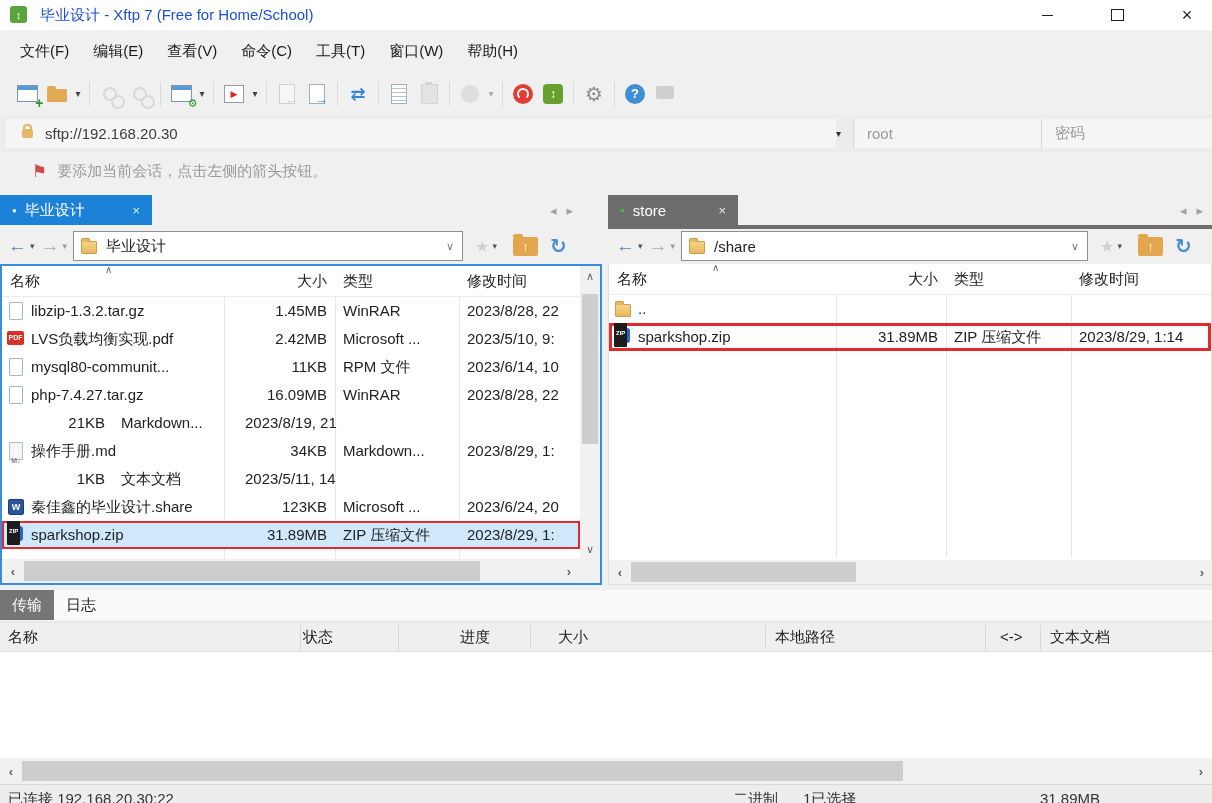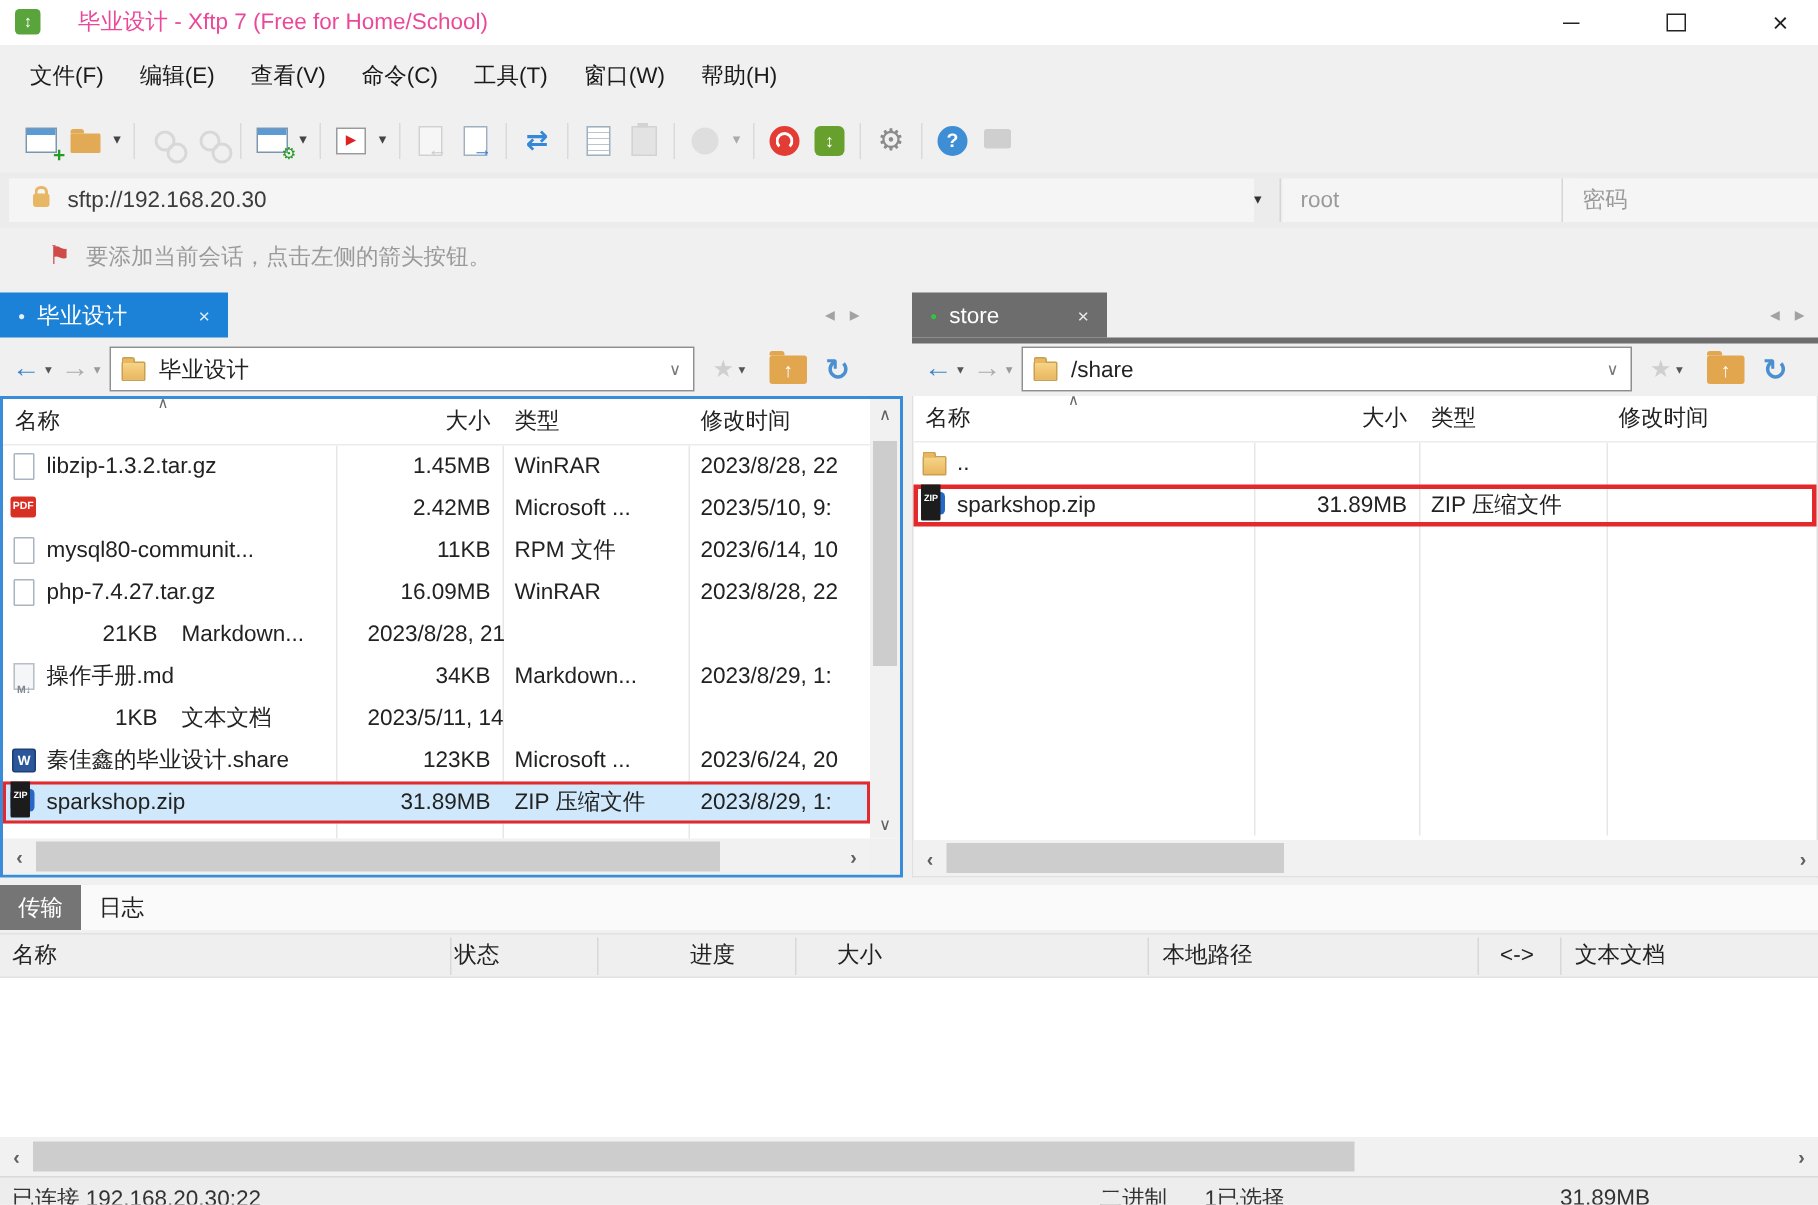--- a/index.html
+++ b/index.html
@@ -4,21 +4,21 @@
 <style>
   html,body{margin:0;padding:0}
   body{width:1212px;height:803px;overflow:hidden;position:relative;background:#f0f0f0;
        font-family:"Liberation Sans","DejaVu Sans",sans-serif;font-size:15px;color:#222;
        -webkit-font-smoothing:antialiased}
 
   
   .titlebar{position:absolute;left:0;top:0;width:1212px;height:30px;background:#fff}
   .logo{position:absolute;left:10px;top:6px;width:17px;height:17px;background:#5aa43c;border-radius:3px;
         color:#fff;font-size:11px;font-weight:bold;display:flex;align-items:center;justify-content:center}
-  .title-text{position:absolute;left:52px;top:0;height:30px;line-height:30px;color:#ec4899}
+  .title-text{position:absolute;left:40px;top:0;height:30px;line-height:30px;color:#1d4ed8}
   .winbtn{position:absolute;top:0;width:46px;height:30px;display:flex;align-items:center;justify-content:center}
   .btn-min-glyph{width:11px;height:1px;background:#222}
   .btn-max-glyph{width:11px;height:10px;border:1px solid #222}
   .btn-close-glyph{font-size:18px;line-height:18px;color:#222}
 
   
   .menubar{position:absolute;left:0;top:30px;width:1212px;height:42px;background:#f0f0f0;display:flex;align-items:center;padding-left:8px}
   .menu-item{padding:0 12px;height:42px;line-height:42px;color:#1a1a1a}
 
   
@@ -338,20 +338,21 @@
           <div class="fi fi-page"></div>
           <span>libzip-1.3.2.tar.gz</span>
         </div>
       <div class="cell l-c2">1.45MB</div>
       <div class="cell l-c3">WinRAR</div>
       <div class="cell l-c4">2023/8/28, 22</div>
     </div>
     <div class="frow">
       <div class="cell l-c1 namecell">
           <div class="fi fi-pdf"></div>
+          <span>LVS负载均衡实现.pdf</span>
         </div>
       <div class="cell l-c2">2.42MB</div>
       <div class="cell l-c3">Microsoft ...</div>
       <div class="cell l-c4">2023/5/10, 9:</div>
     </div>
     <div class="frow">
       <div class="cell l-c1 namecell">
           <div class="fi fi-page"></div>
           <span>mysql80-communit...</span>
         </div>
@@ -364,21 +365,21 @@
           <div class="fi fi-page"></div>
           <span>php-7.4.27.tar.gz</span>
         </div>
       <div class="cell l-c2">16.09MB</div>
       <div class="cell l-c3">WinRAR</div>
       <div class="cell l-c4">2023/8/28, 22</div>
     </div>
     <div class="frow">
       <div class="cell l-c2">21KB</div>
       <div class="cell l-c3">Markdown...</div>
-      <div class="cell l-c4">2023/8/28, 21</div>
+      <div class="cell l-c4">2023/8/19, 21</div>
     </div>
     <div class="frow">
       <div class="cell l-c1 namecell">
           <div class="fi fi-md"></div>
           <span>操作手册.md</span>
         </div>
       <div class="cell l-c2">34KB</div>
       <div class="cell l-c3">Markdown...</div>
       <div class="cell l-c4">2023/8/29, 1:</div>
     </div>
@@ -440,20 +441,21 @@
       <div class="cell r-c3"></div>
       <div class="cell r-c4"></div>
     </div>
     <div class="frow redbox">
       <div class="cell r-c1 namecell">
           <div class="fi fi-zip"></div>
           <span>sparkshop.zip</span>
         </div>
       <div class="cell r-c2">31.89MB</div>
       <div class="cell r-c3">ZIP 压缩文件</div>
+      <div class="cell r-c4">2023/8/29, 1:14</div>
     </div>
   </div>
   <div class="hscroll" style="width:604px">
     <div class="sbtn">‹</div>
     <div class="thumb-h" style="width:225px"></div>
     <div class="sbtn" style="margin-left:auto">›</div>
   </div>
 </div>
 
 <div class="ttabs">

